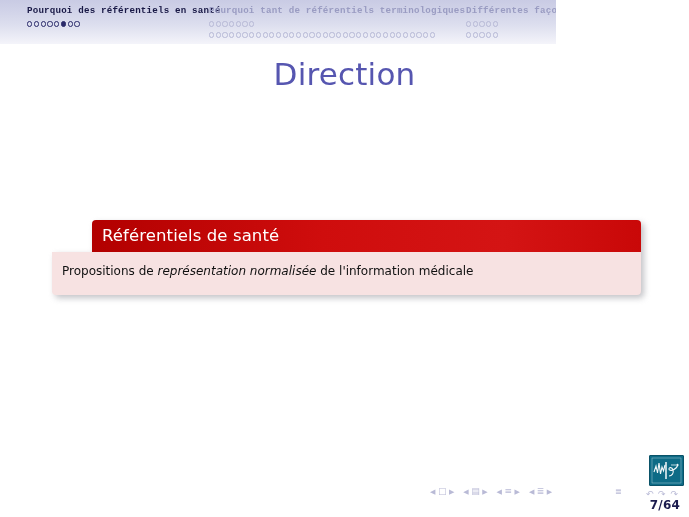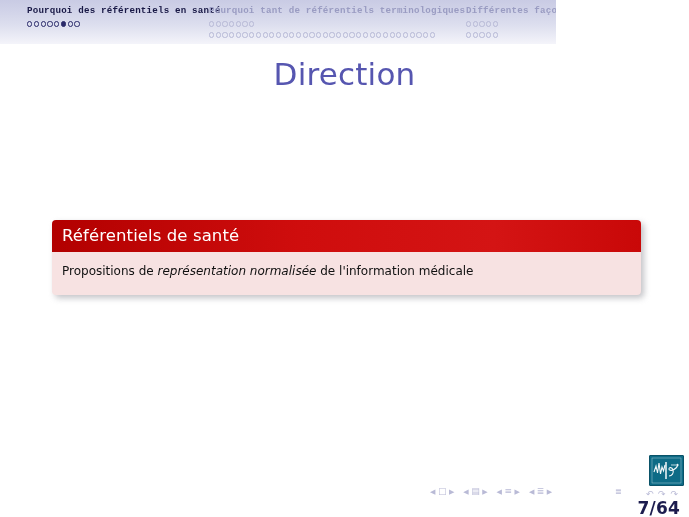--- a/index.html
+++ b/index.html
@@ -88,20 +88,21 @@
     filter: drop-shadow(3px 3px 3px rgba(110,110,120,0.42));
   }
   .block-title {
     background: linear-gradient(to right, #b20000 0%, #cf0d0d 42%, #d41414 75%, #c90808 100%);
     color: #ffffff;
     font-size: 16.5px;
     padding: 5px 0 6px 10px;
     border-radius: 4px 4px 0 0;
     letter-spacing: 0.1px;
     line-height: 21px;
+    margin-left: 40px;
   }
   .block-body {
     background: #f7e2e2;
     color: #111111;
     font-size: 12px;
     line-height: 25px;
     padding: 7px 12px 11px 10px;
     border-radius: 0 0 4px 4px;
   }
   .block-body em { font-style: italic; }
@@ -144,21 +145,21 @@
     color: #b9bad6;
     font-size: 9px;
     line-height: 11px;
     letter-spacing: 1px;
   }
   .pagenum {
     position: absolute;
     right: 9px;
     top: 498px;
     color: #1c1c4e;
-    font-size: 17px;
+    font-size: 12px;
     font-weight: bold;
     letter-spacing: 0.2px;
   }
   .foot-left-sym {
     position: absolute;
     left: 615px;
     top: 487px;
     color: #b9bad6;
     font-size: 8px;
   }

